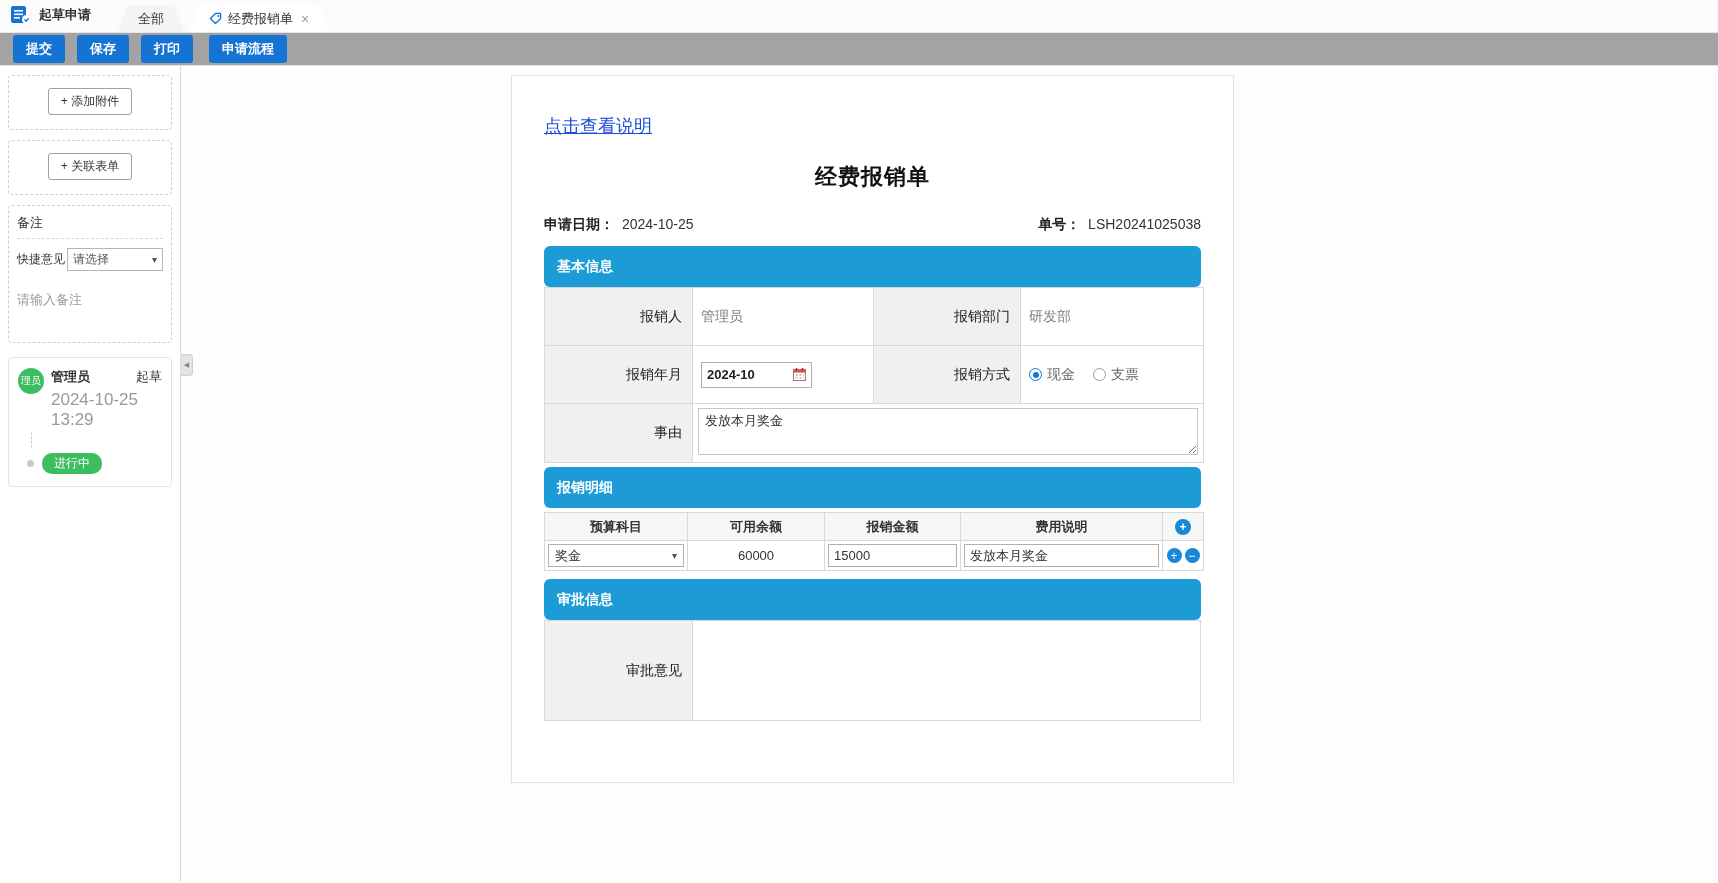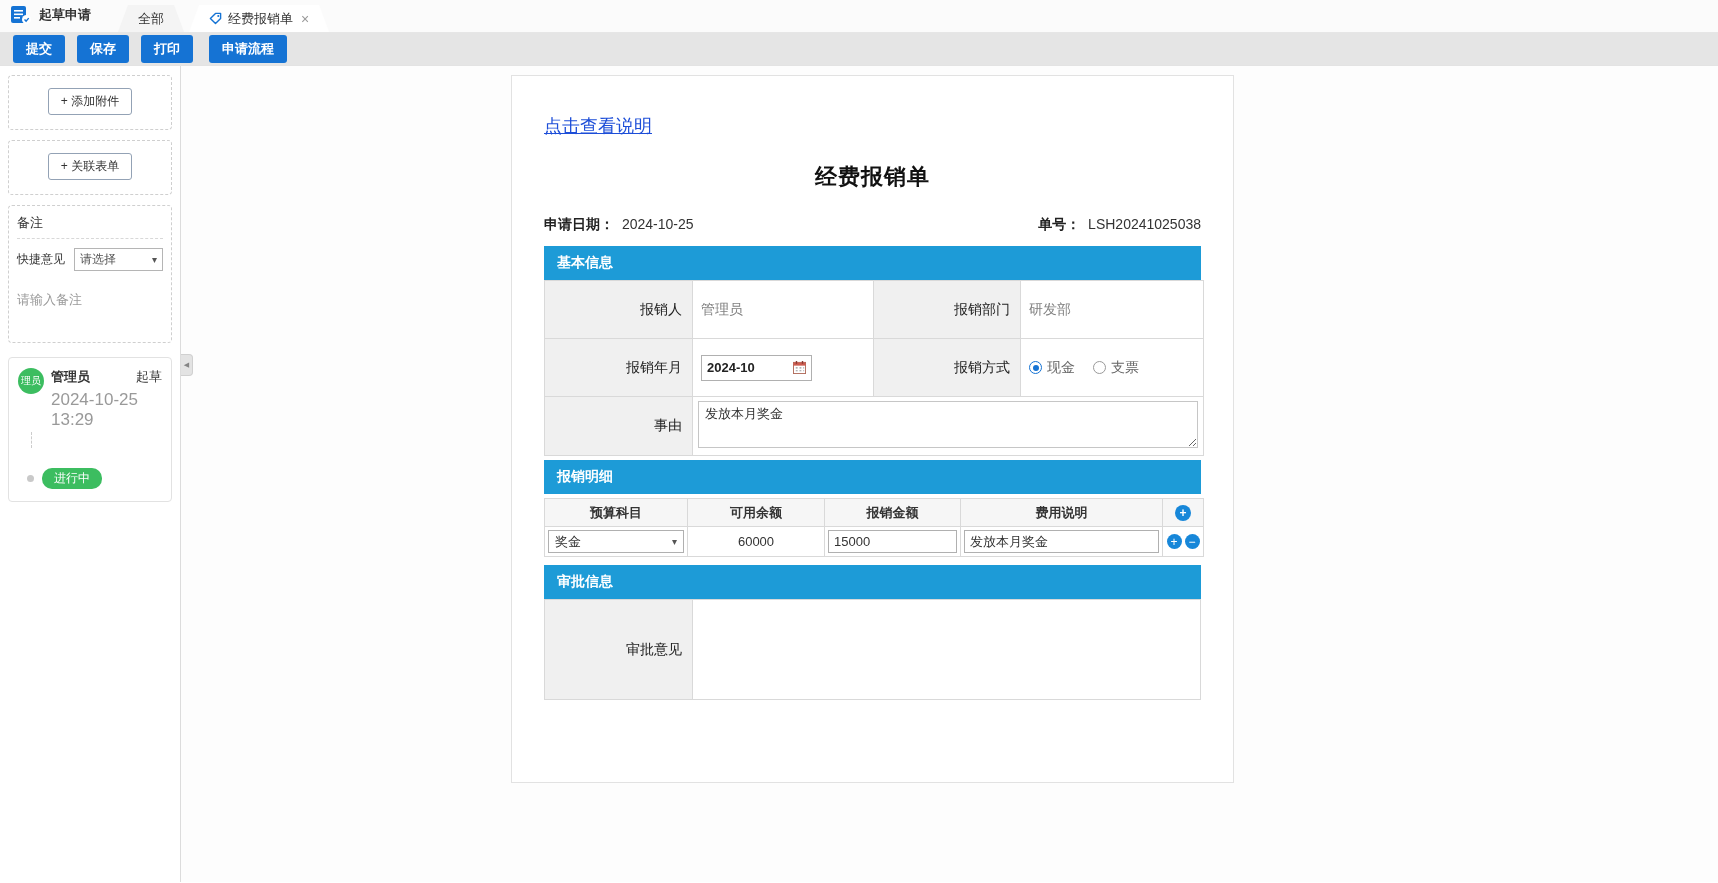--- a/index.html
+++ b/index.html
@@ -25,21 +25,21 @@
     font-size: 13px; color: #333; background: #f4f4f4; cursor: pointer;
     clip-path: polygon(10px 0, calc(100% - 10px) 0, 100% 100%, 0 100%);
     filter: drop-shadow(0 0 1px #bdbdbd);
   }
   .tab.active { background: #fff; }
   .tab-close { color: #999; font-size: 14px; margin-left: 2px; cursor: pointer; }
 
   
   .toolbar {
     height: 33px; display: flex; align-items: center; gap: 12px;
-    padding-left: 13px; background: #e5e5e5; border-bottom: 1px solid #e3e3e3;
+    padding-left: 13px; background: #a3a3a3; border-bottom: 1px solid #e3e3e3;
   }
   .tb-btn {
     background: #1573d4; color: #fff; border: none; border-radius: 3px;
     font-size: 13px; font-weight: 600; padding: 5px 13px; cursor: pointer;
     font-family: inherit;
   }
   .tb-btn.flow { margin-left: 4px; }
 
   
   .content { display: flex; height: 816px; }
@@ -55,21 +55,21 @@
     margin-bottom: 10px;
   }
   .btn-card { padding: 12px 0 14px; text-align: center; }
   .ghost-btn {
     background: #fff; border: 1px solid #93a2b5; border-radius: 3px;
     color: #333; font-size: 12px; padding: 4px 12px; cursor: pointer;
     font-family: inherit;
   }
   .remark-card { padding: 8px 8px 10px; }
   .remark-title { font-size: 13px; color: #333; padding-bottom: 6px; border-bottom: 1px dashed #d8d8d8; }
-  .quick-row { display: flex; align-items: center; gap: 9px; margin-top: 9px; font-size: 12px; color: #333; }
+  .quick-row { display: flex; align-items: center; gap: 2px; margin-top: 9px; font-size: 12px; color: #333; }
   .mini-select {
     flex: 1; border: 1px solid #b5b5b5; height: 23px; display: flex;
     align-items: center; justify-content: space-between; padding: 0 5px;
     font-size: 12px; color: #555; background: #fff; cursor: pointer;
   }
   .mini-select .arrow { color: #555; font-size: 10px; }
   .remark-input {
     width: 100%; height: 38px; border: none; outline: none; resize: none;
     font-family: inherit; font-size: 13px; color: #333; margin-top: 20px;
   }
@@ -81,21 +81,21 @@
     width: 26px; height: 26px; border-radius: 50%; background: #3cbd60;
     color: #fff; font-size: 10px; display: flex; align-items: center;
     justify-content: center; flex: none; letter-spacing: 0;
   }
   .tl-info { flex: 1; }
   .tl-row1 { display: flex; justify-content: space-between; align-items: center; }
   .tl-name { font-weight: 700; font-size: 13px; color: #333; }
   .tl-action { font-size: 13px; color: #333; }
   .tl-time { font-size: 17px; color: #999; margin-top: 4px; }
   .tl-connector { border-left: 1px dashed #ccc; height: 16px; margin-left: 13px; margin-top: 2px; }
-  .tl-status-row { display: flex; align-items: center; gap: 8px; margin-left: 9px; margin-top: 20px; }
+  .tl-status-row { display: flex; align-items: center; gap: 8px; margin-left: 9px; margin-top: 5px; }
   .tl-dot { width: 7px; height: 7px; border-radius: 50%; background: #c9c9c9; flex: none; }
   .status-pill {
     background: #3cbd60; color: #fff; font-size: 12px;
     padding: 2px 12px; border-radius: 10px;
   }
 
   
   .collapse-handle {
     position: absolute; left: 0; top: 288px; width: 12px; height: 22px;
     background: #e3e3e3; border: 1px solid #d0d0d0; border-left: none;
@@ -111,23 +111,24 @@
   .help-link {
     display: inline-block; margin-top: 38px; color: #1d4ed8;
     text-decoration: underline; font-size: 18px; cursor: pointer;
   }
   .form-title { text-align: center; font-size: 22px; font-weight: 700; color: #111; margin-top: 24px; letter-spacing: 1px; }
   .meta-row { display: flex; justify-content: space-between; margin-top: 24px; font-size: 14px; }
   .meta-label { font-weight: 700; color: #222; }
   .meta-value { color: #333; margin-left: 4px; }
 
   .section-bar {
-    margin-top: 12px; height: 34px; background: #1d9bd7; color: #fff;
+    margin-top: 12px; height: 41px; background: #1d9bd7; color: #fff;
     font-size: 14px; font-weight: 600; display: flex; align-items: center;
     padding-left: 13px;
+    border-radius: 6px;
   }
   .section-bar.tight { margin-top: 4px; }
   .section-bar.gap { margin-top: 8px; }
 
   table { width: 100%; border-collapse: collapse; table-layout: fixed; }
   td, th { border: 1px solid #d9d9d9; }
   .basic-table tr { height: 58px; }
   .lbl {
     background: #f0f0f0; text-align: right; padding-right: 10px;
     font-size: 14px; color: #222; vertical-align: middle;

